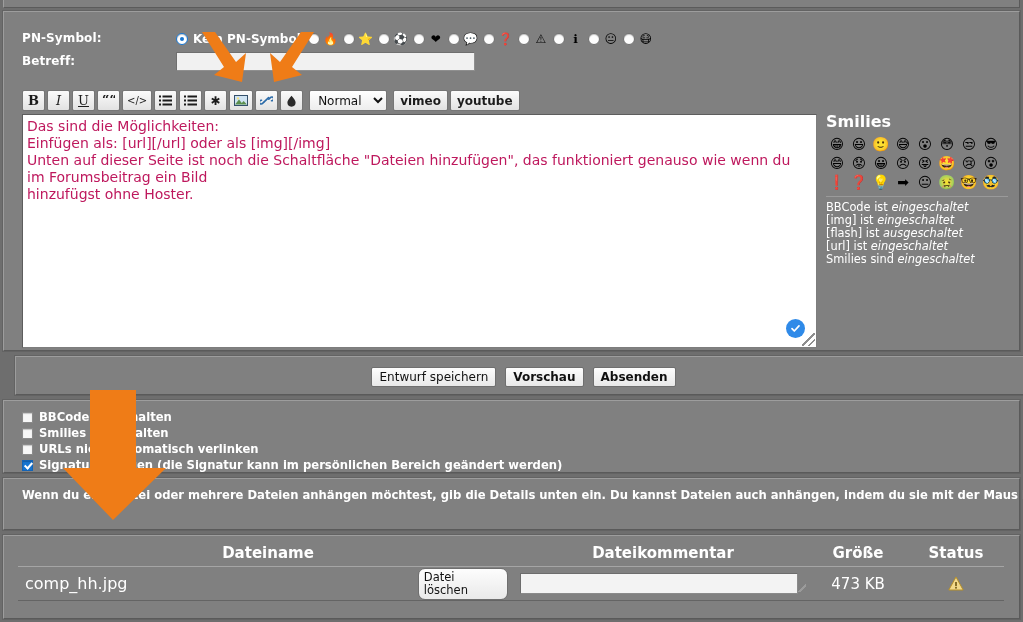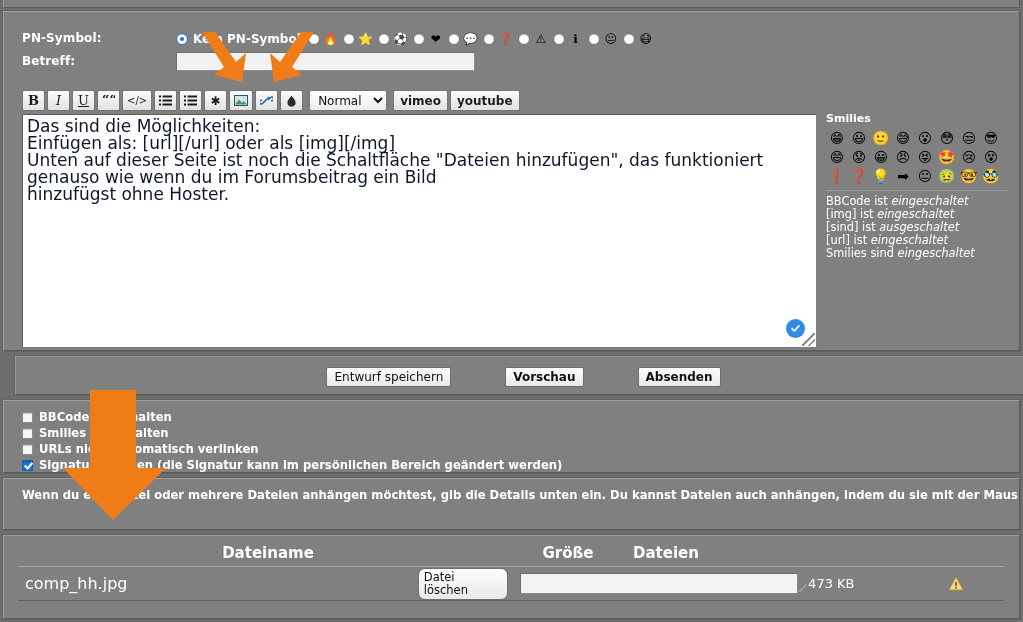--- a/index.html
+++ b/index.html
@@ -115,61 +115,61 @@
   #message-box {
     position: absolute; left: 18px; top: 102px; width: 795px; height: 234px;
     background: #ffffff;
     border: 1px solid #7d7d7d;
     border-top-color: #5d5d5d; border-left-color: #5d5d5d;
     overflow: hidden;
   }
   #message-text {
     position: absolute; left: 4px; top: 3px; right: 8px;
     font-family: "DejaVu Sans","Liberation Sans",sans-serif;
-    font-size: 17px; line-height: 17px; color: #0f172a;
+    font-size: 14px; line-height: 17px; color: #be185d;
     white-space: pre-wrap;
   }
   #grammar-badge {
     position: absolute; right: 11px; bottom: 9px;
     width: 19px; height: 19px; border-radius: 50%;
     background: #2f8ae8;
     display: flex; align-items: center; justify-content: center;
   }
   #resize-grip {
     position: absolute; right: 1px; bottom: 1px; width: 13px; height: 13px;
     background:
       linear-gradient(135deg, transparent 0 45%, #8e8e8e 45% 55%, transparent 55% 100%),
       linear-gradient(135deg, transparent 0 70%, #8e8e8e 70% 80%, transparent 80% 100%);
     cursor: nwse-resize;
   }
 
   
   #smilies-panel { position: absolute; left: 822px; top: 100px; width: 184px; }
-  #smilies-title { color: #fff; font-size: 11px; font-weight: bold; margin-bottom: 4px; }
+  #smilies-title { color: #fff; font-size: 16px; font-weight: bold; margin-bottom: 4px; }
   #smilies-grid { display: grid; grid-template-columns: repeat(8, 22px); gap: 1px 0; }
   .smiley { font-size: 14px; line-height: 18px; text-align: center; cursor: pointer; }
   #smilies-rule { border-top: 1px solid #9a9a9a; margin: 5px 2px 4px 0; }
   .bb-line { color: #ffffff; font-size: 11.4px; line-height: 13px; white-space: nowrap; }
   .bb-line em { }
 
   
   #submit-panel { left: 15px; top: 356px; width: 1017px; height: 39px; }
   #submit-row {
     position: absolute; left: 0; right: 0; top: 10px;
     display: flex; justify-content: center; gap: 9px;
   }
   .sbtn {
     background: linear-gradient(#fdfdfd, #e8e8e8);
     border: 1px solid #6f6f6f;
     border-radius: 2px;
     font-family: "DejaVu Sans","Liberation Sans",sans-serif;
     font-size: 12px; color: #111;
     padding: 2px 7px; cursor: pointer; line-height: 14px;
   }
-  .sbtn.bold { font-weight: bold; margin-left: 45px; }
+  .sbtn.bold { font-weight: bold; }
 
   
   #options-panel { left: 3px; top: 400px; width: 1017px; height: 73px; }
   .opt-row { position: absolute; left: 18px; display: flex; align-items: center; height: 14px; }
   .chk {
     width: 11px; height: 11px; background: #f7f7f7;
     border: 1px solid #8b8b8b;
     box-shadow: inset 0 1px 1px rgba(0,0,0,.2);
     flex: none; position: relative;
   }
@@ -222,21 +222,21 @@
     font-family: "DejaVu Sans","Liberation Sans",sans-serif;
     font-size: 11.5px; color: #111; padding: 0 4px;
     position: relative;
   }
   #comment-cell { position: relative; width: 300px; }
   #comment-grip {
     position: absolute; right: 2px; bottom: 2px; width: 9px; height: 9px;
     background: linear-gradient(135deg, transparent 0 55%, #9b9b9b 55% 68%, transparent 68% 100%);
     pointer-events: none;
   }
-  #file-size { width: 100px; color: #ffffff; font-size: 13px; }
+  #file-size { width: 100px; text-align: center; color: #ffffff; font-size: 15px; }
   #file-status { width: 96px; display: flex; justify-content: center; align-items: center; }
 
   
   .arrow { position: absolute; pointer-events: none; }
   #arrow-left   { left: 196px; top: 32px;  width: 62px;  height: 50px; }
   #arrow-right  { left: 258px; top: 32px;  width: 62px;  height: 50px; }
   #arrow-down   { left: 63px;  top: 390px; width: 112px; height: 130px; }
 </style>
 </head>
 <body>
@@ -398,21 +398,21 @@
           <div class="smiley">➡</div>
           <div class="smiley">😐</div>
           <div class="smiley">🤢</div>
           <div class="smiley">🤓</div>
           <div class="smiley">🥸</div>
         </div>
       <div id="smilies-rule"></div>
       <div id="bbcode-status">
           <div class="bb-line"><span>BBCode ist </span><em>eingeschaltet</em></div>
           <div class="bb-line"><span>[img] ist </span><em>eingeschaltet</em></div>
-          <div class="bb-line"><span>[sind] ist </span><em>ausgeschaltet</em></div>
+          <div class="bb-line"><span>[flash] ist </span><em>ausgeschaltet</em></div>
           <div class="bb-line"><span>[url] ist </span><em>eingeschaltet</em></div>
           <div class="bb-line"><span>Smilies sind </span><em>eingeschaltet</em></div>
         </div>
     </div>
   </div>
 
   <div class="panel" id="submit-panel">
     <div id="submit-row">
       <div class="sbtn">Entwurf speichern</div>
       <div class="sbtn bold">Vorschau</div>
@@ -443,22 +443,23 @@
 
   <div class="panel" id="attach-panel">
     <div id="attach-hint">Wenn du eine Datei oder mehrere Dateien anhängen möchtest, gib die Details unten ein. Du kannst Dateien auch anhängen, indem du sie mit der Maus in den Beitragseditor ziehst.</div>
     <div id="add-files-btn">Dateien hinzufügen</div>
   </div>
 
   <div class="panel" id="files-panel">
     <div id="files-table">
       <div id="files-head">
         <div class="col-name">Dateiname</div>
+        <div class="col-comment">Dateikommentar</div>
         <div class="col-size">Größe</div>
-        <div class="col-status">Dateien</div>
+        <div class="col-status">Status</div>
       </div>
       <div id="files-divider"></div>
       <div id="file-row">
         <div id="file-name">comp_hh.jpg</div>
         <div class="sbtn" id="delete-btn">Datei löschen</div>
         <div id="comment-cell">
           <div id="comment-wrap">
             <input id="comment-input" type="text" value="" style="">
           </div>
           <div id="comment-grip"></div>

